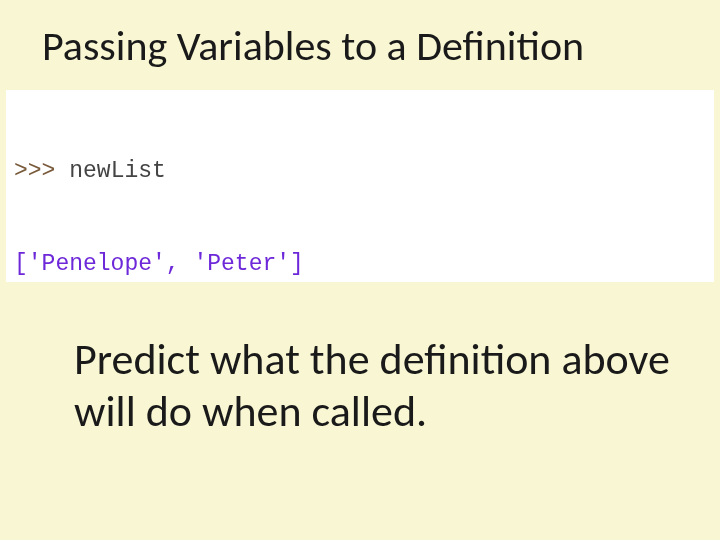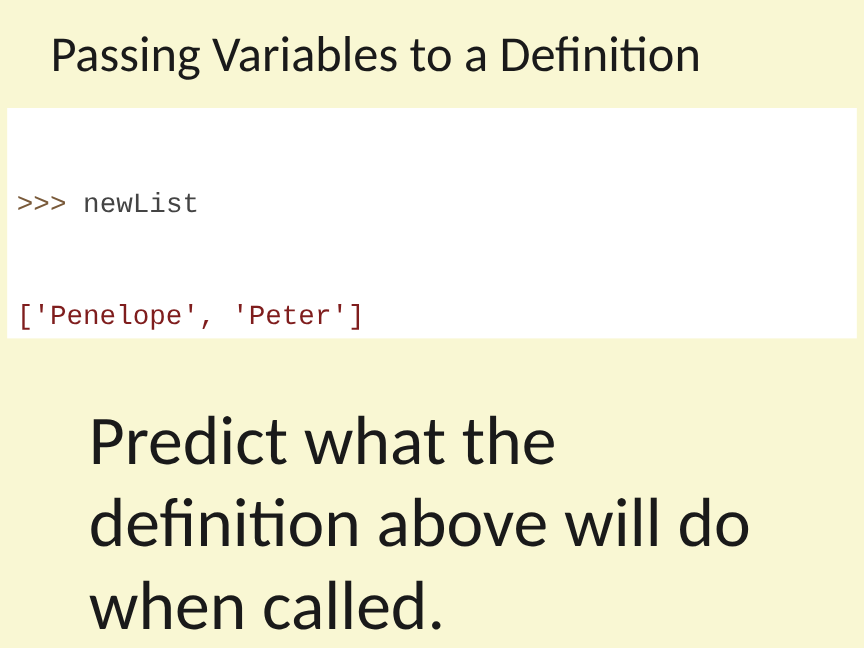--- a/index.html
+++ b/index.html
@@ -28,28 +28,28 @@
     padding: 4px 8px 8px 8px;
     font-family: "Courier New", Courier, monospace;
     font-size: 23px;
     line-height: 1.35;
     white-space: pre;
     color: #444;
     overflow: hidden;
   }
   .code-line { display: block; }
   .prompt { color: #795a3a; }
-  .out    { color: #7f1d1d; margin-top: 47px; }
+  .out    { color: #6d28d9; margin-top: 47px; }
   .plain  { color: #444; }
   .body-text {
     position: absolute;
     top: 334px;
     left: 74px;
     width: 600px;
-    font-size: 58px;
+    font-size: 44px;
     font-weight: 400;
     line-height: 1.18;
   }
 </style>
 </head>
 <body>
 
 <div class="title">Passing Variables to a Definition</div>
 
 <div class="code-panel">

